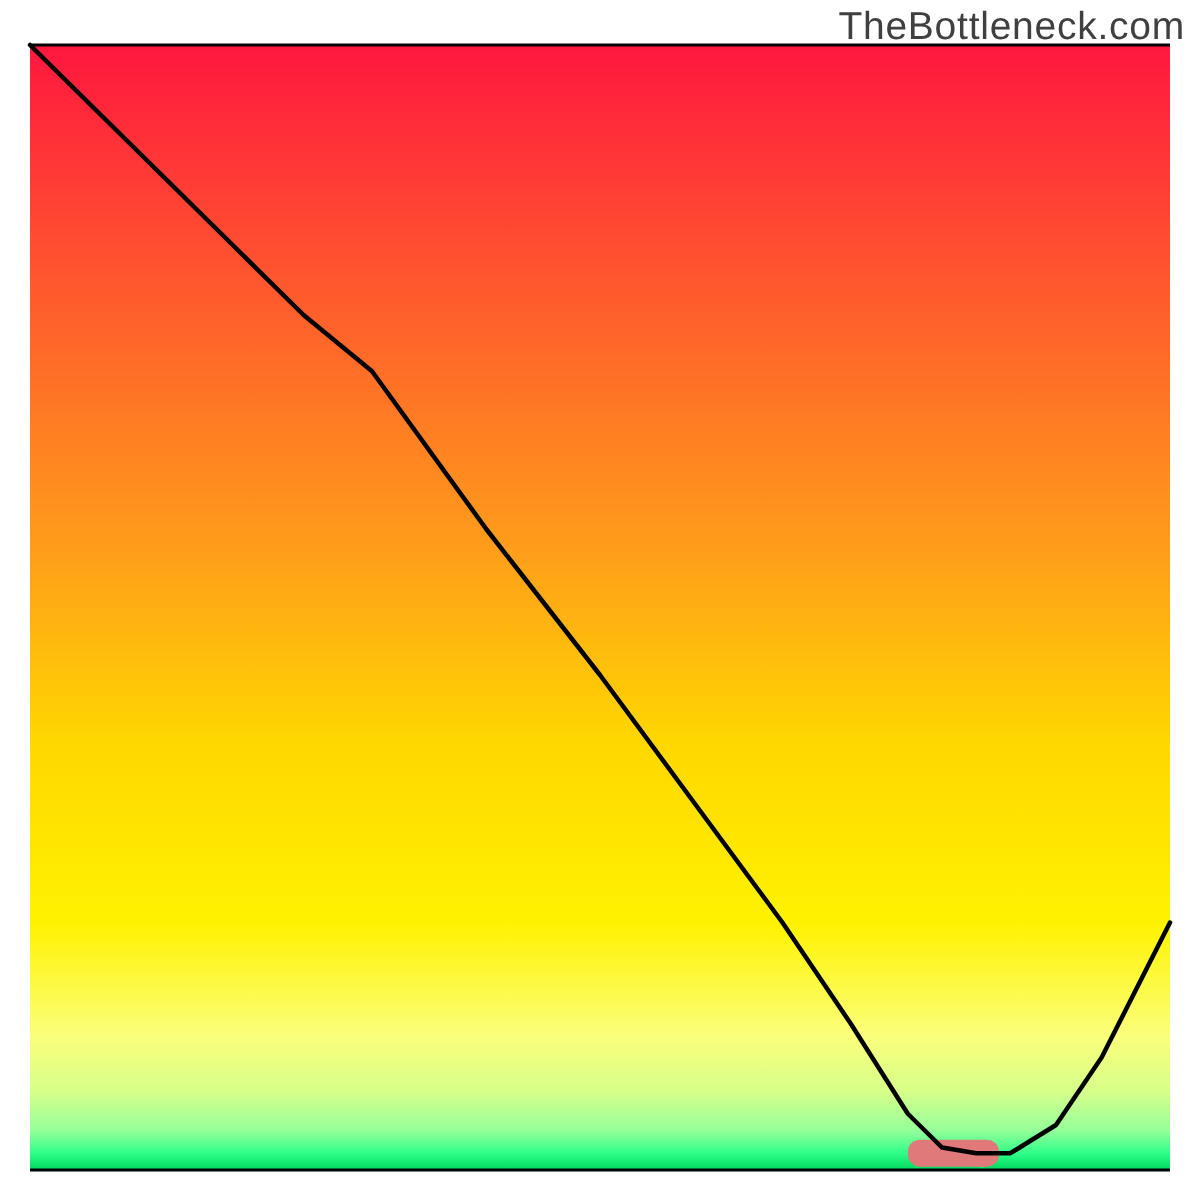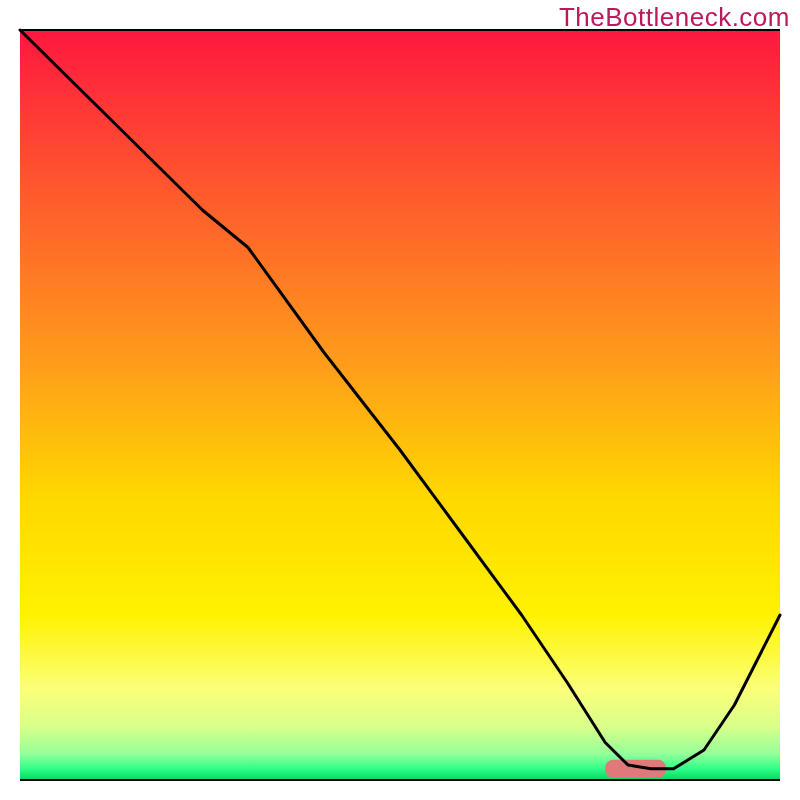--- a/index.html
+++ b/index.html
@@ -16,21 +16,21 @@
     width: 800px;
     height: 800px;
     background: #ffffff;
   }
   .watermark {
     position: absolute;
     top: 2px;
     right: 10px;
     font-size: 26px;
     font-weight: 400;
-    color: #be185d;
+    color: #404040;
     letter-spacing: 0.5px;
   }
   svg {
     position: absolute;
     left: 0;
     top: 0;
   }
 </style>
 </head>
 <body>

